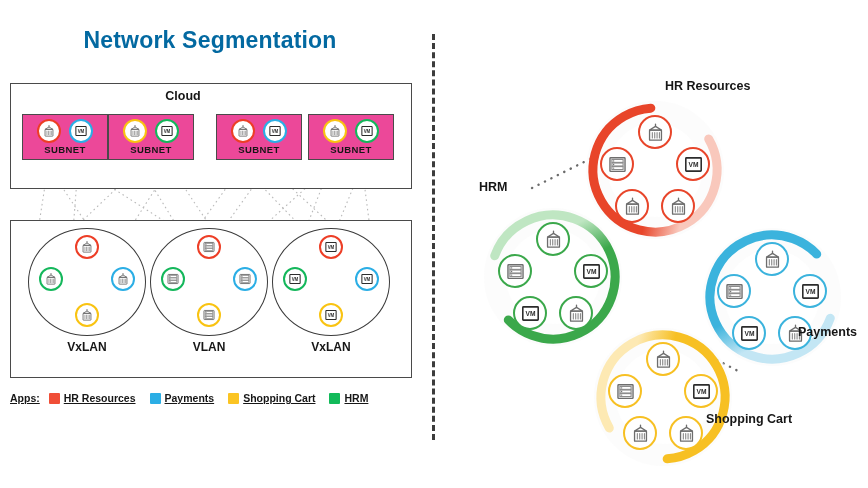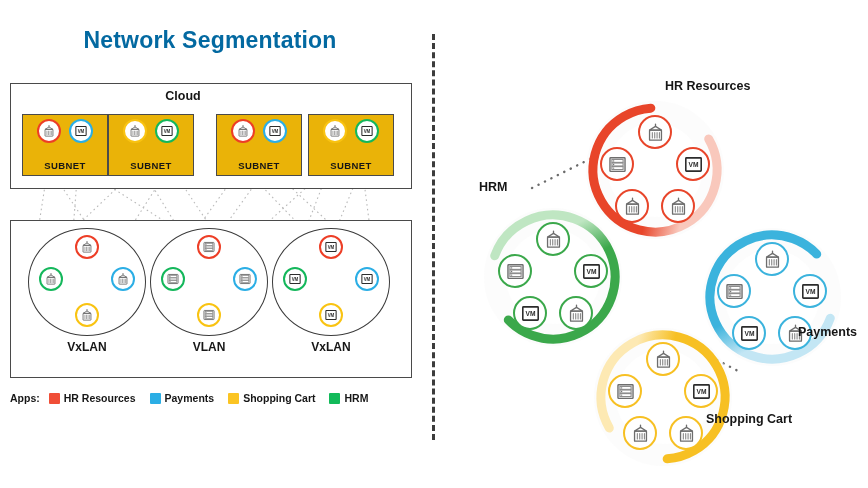--- a/index.html
+++ b/index.html
@@ -51,23 +51,23 @@
     white-space:nowrap;
     text-align:center;
   }
   #cloud-label  { left:10px; top:89px;  width:346px; }
   #onprem-label { left:10px; top:361px; width:402px; }
 
   
   .subnet {
     position:absolute;
     top:114px;
-    width:86px; height:62px;
+    width:86px; height:46px;
     border:1.6px solid #4a4a4a;
-    background:#eab308;
+    background:#ec4899;
   }
   .subnet .icons {
     position:absolute;
     left:0; right:0; top:4px;
     display:flex; justify-content:center; gap:8px;
   }
   .subnet .sublabel {
     position:absolute;
     left:0; right:0; bottom:4px;
     text-align:center;
@@ -114,20 +114,21 @@
   .glyph { display:block; }
 
   
   #legend {
     position:absolute;
     left:10px; top:388px;
     width:402px; height:20px;
     display:flex; align-items:center; gap:4px;
     font-size:10.5px; font-weight:bold;
     color:#161616;
+    text-decoration:underline;
   }
   #legend .lg-title { margin-right:5px; }
   .lg-item { display:flex; align-items:center; gap:4px; margin-right:14px; }
   .lg-sw { width:11px; height:11px; border-radius:1px; display:block; }
 
   
   .cluster { position:absolute; width:150px; height:150px; }
   .cluster .halo {
     position:absolute; inset:14px;
     border-radius:50%;

